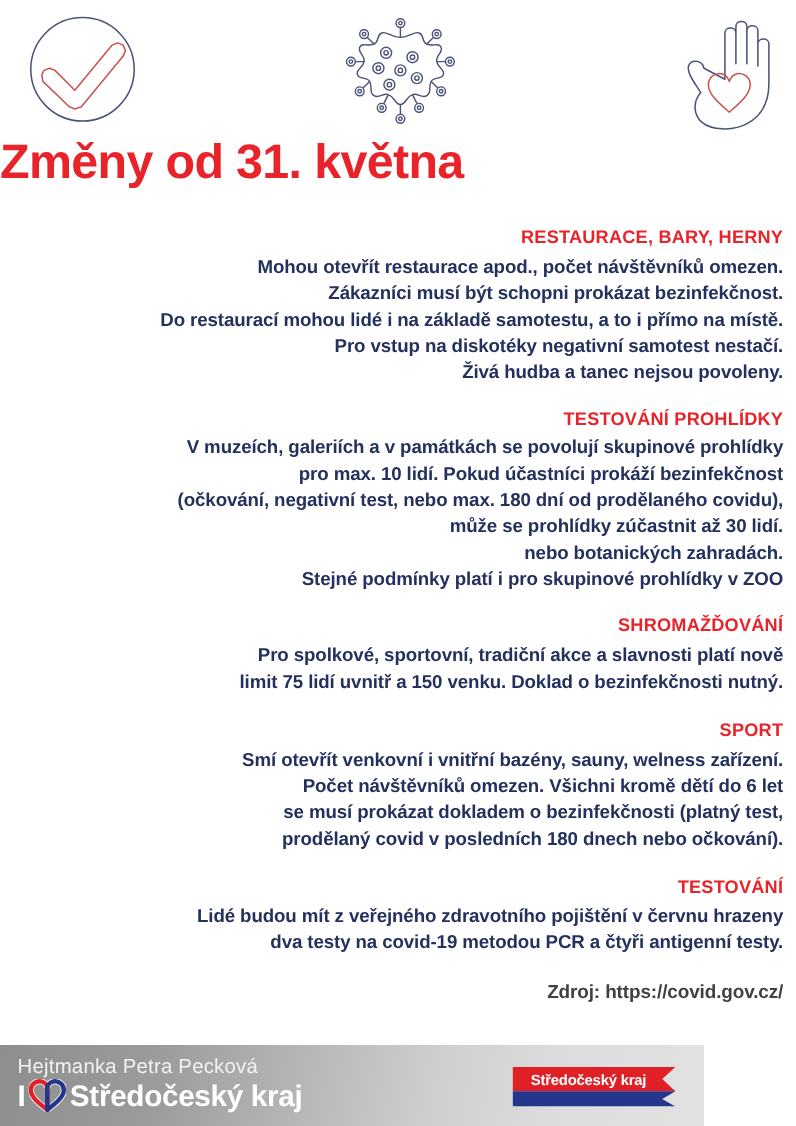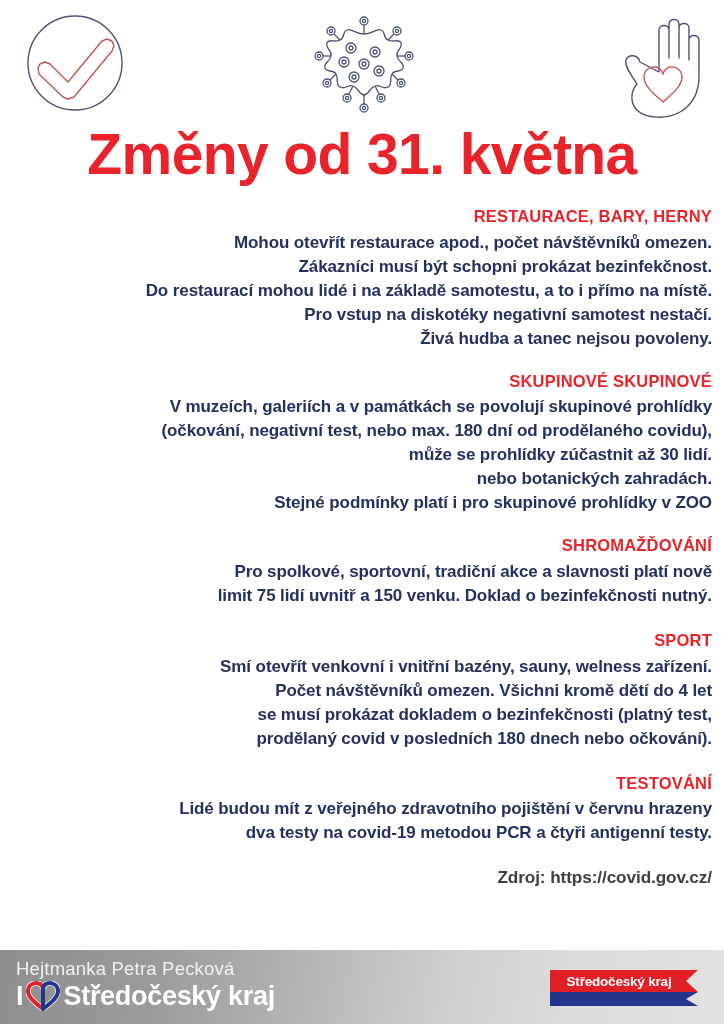--- a/index.html
+++ b/index.html
@@ -25,22 +25,22 @@
   .icon-slot { height:110px; display:flex; align-items:center; justify-content:center; }
   .icon-check   { position:absolute; left:22px;  top:2px;  width:106px; height:110px; }
   .icon-virus   { position:absolute; left:309px; top:8px;  width:110px; height:104px; }
   .icon-hand    { position:absolute; left:610px; top:4px;  width:106px; height:110px; }
   .icon-slot svg { display:block; }
 
   
   .title {
     position:absolute;
     top:124px; left:0; width:724px;
-    text-align:center;
-    font-size:57px;
+    text-align:left;
+    font-size:44px;
     font-weight:bold;
     letter-spacing:-0.6px;
     color:#e8232a;
     line-height:1.08;
   }
 
   
   .content {
     position:absolute;
     top:206px; left:12px; width:700px;
@@ -68,21 +68,21 @@
   .source {
     color:#404040;
     font-weight:bold;
     font-size:17.2px;
     letter-spacing:-0.1px;
   }
 
   
   .footer {
     position:absolute;
-    left:0; bottom:0; width:724px; height:74px;
+    left:0; bottom:0; width:640px; height:74px;
     background:linear-gradient(100deg,#8e8e8e 0%, #9b9b9b 22%, #cfcfcf 62%, #dcdcdc 78%, #e2e2e2 100%);
   }
   .footer-left {
     position:absolute;
     left:16px; top:9px;
     display:flex; flex-direction:column;
     align-items:flex-start;
   }
   .hejtmanka {
     color:#f2f2f2;
@@ -244,23 +244,24 @@
         <div>Zákazníci musí být schopni prokázat bezinfekčnost.</div>
         <div>Do restaurací mohou lidé i na základě samotestu, a to i přímo na místě.</div>
         <div>Pro vstup na diskotéky negativní samotest nestačí.</div>
         <div>Živá hudba a tanec nejsou povoleny.</div>
       </div>
     </div>
 
     <div class="gap-1"></div>
 
     <div class="section">
-      <div class="section-head">SKUPINOVÉ SKUPINOVÉ</div>
+      <div class="section-head">TESTOVÁNÍ PROHLÍDKY</div>
       <div class="section-body">
         <div>V muzeích, galeriích a v památkách se povolují skupinové prohlídky</div>
+        <div>pro max. 10 lidí. Pokud účastníci prokáží bezinfekčnost</div>
         <div>(očkování, negativní test, nebo max. 180 dní od prodělaného covidu),</div>
         <div>může se prohlídky zúčastnit až 30 lidí.</div>
         <div>nebo botanických zahradách.</div>
         <div>Stejné podmínky platí i pro skupinové prohlídky v ZOO</div>
       </div>
     </div>
 
     <div class="gap-1"></div>
 
     <div class="section">
@@ -270,21 +271,21 @@
         <div>limit 75 lidí uvnitř a 150 venku. Doklad o bezinfekčnosti nutný.</div>
       </div>
     </div>
 
     <div class="gap-2"></div>
 
     <div class="section">
       <div class="section-head">SPORT</div>
       <div class="section-body">
         <div>Smí otevřít venkovní i vnitřní bazény, sauny, welness zařízení.</div>
-        <div>Počet návštěvníků omezen. Všichni kromě dětí do 4 let</div>
+        <div>Počet návštěvníků omezen. Všichni kromě dětí do 6 let</div>
         <div>se musí prokázat dokladem o bezinfekčnosti (platný test,</div>
         <div>prodělaný covid v posledních 180 dnech nebo očkování).</div>
       </div>
     </div>
 
     <div class="gap-2"></div>
 
     <div class="section">
       <div class="section-head">TESTOVÁNÍ</div>
       <div class="section-body">

